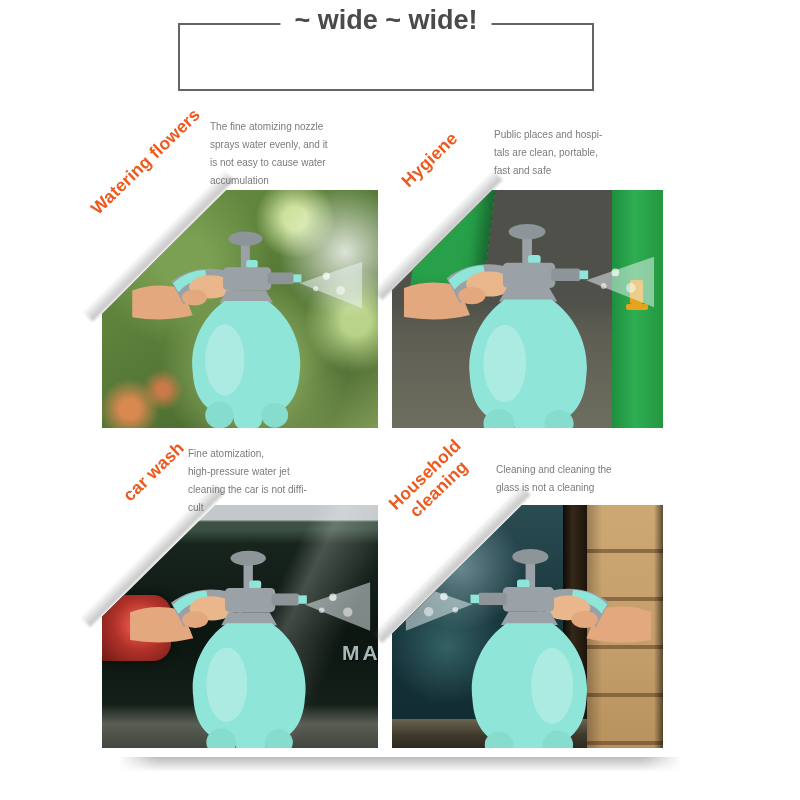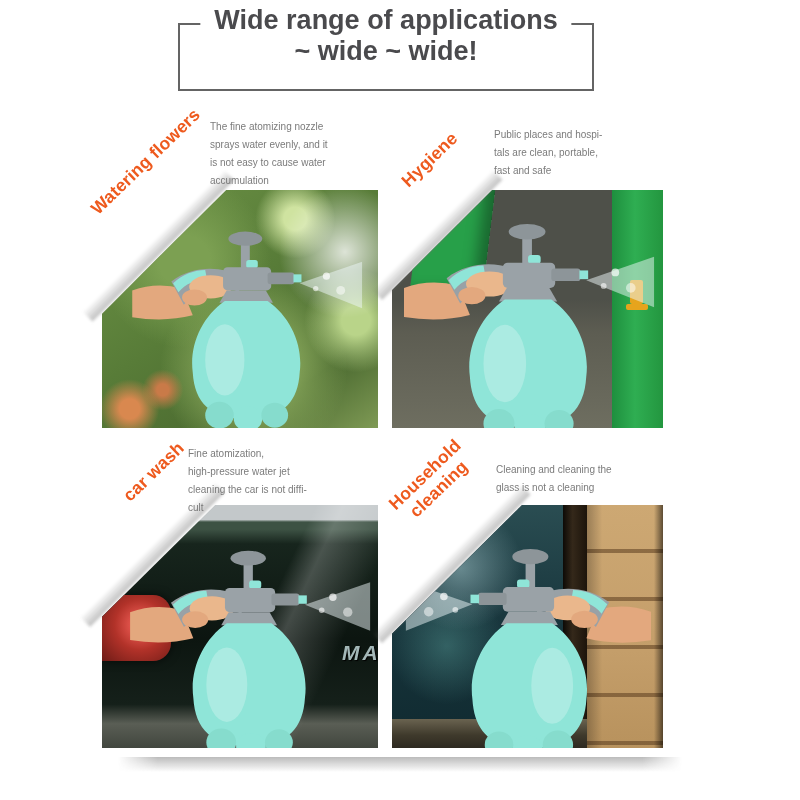--- a/index.html
+++ b/index.html
@@ -51,21 +51,21 @@
 
   
   .scene-car{background:
      linear-gradient(115deg,rgba(255,255,255,0) 55%,rgba(255,255,255,.22) 62%,rgba(255,255,255,0) 78%),
      linear-gradient(to bottom,#c3c8ca 0 6%,#3d5244 7% 10%,#17251d 16%,#0c1510 55%,#15201a 82%,#5a5e55 90%,#41463e 100%);}
   .taillight{position:absolute;left:0;top:37%;width:25%;height:27%;
              border-radius:0 18px 18px 0;
              background:radial-gradient(circle at 55% 45%,#e0524a 0 18%,#b23229 48%,#6d1b16 100%);
              box-shadow:0 0 10px rgba(0,0,0,.6);}
   .car-badge{position:absolute;left:87%;top:56%;color:#a4b8b8;font-weight:bold;
-             font-style:italic;font-size:21px;letter-spacing:3px;
+             font-size:21px;letter-spacing:3px;
              text-shadow:1px 1px 1px #000;}
 
   
   .scene-window{background:#132e34;}
   .glass{position:absolute;left:0;top:0;width:63%;height:100%;
          background:
            radial-gradient(circle at 40% 26%,rgba(190,225,230,.45),rgba(0,0,0,0) 30%),
            radial-gradient(circle at 32% 58%,rgba(120,205,195,.30),rgba(0,0,0,0) 32%),
            linear-gradient(to bottom,#2a4d52,#16333a 55%,#102a30 100%);}
   .window-frame{position:absolute;left:63%;top:0;width:9%;height:100%;
@@ -118,21 +118,20 @@
         <ellipse cx="98" cy="210" rx="16" ry="15" fill="#86dccd"></ellipse>
         <ellipse cx="130" cy="214" rx="16" ry="14" fill="#8fe5d8"></ellipse>
         <ellipse cx="160" cy="210" rx="15" ry="14" fill="#86dccd"></ellipse>
         <ellipse cx="104" cy="148" rx="22" ry="40" fill="#ffffff" opacity="0.25"></ellipse>
       </symbol>
     </defs>
   </svg>
 
   <div class="title-box">
     <h1 class="title" style="margin:0">
-      <div>Wide range of applications</div>
       <div>~ wide ~ wide!</div>
     </h1>
   </div>
 
   <section>
     <div class="diag-label" style="left:146px;top:162px">Watering flowers</div>
     <div class="desc" style="left:210px;top:118px;width:192px">The fine atomizing nozzle
 sprays water evenly, and it
 is not easy to cause water
 accumulation</div>

